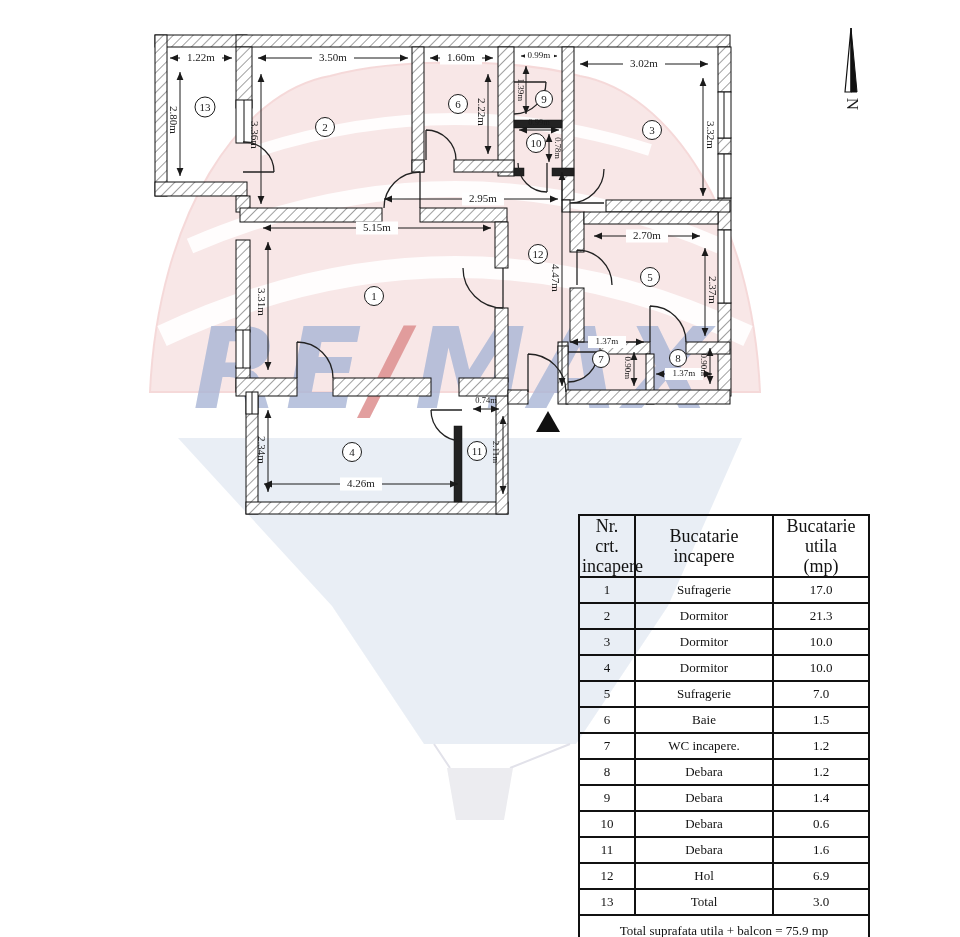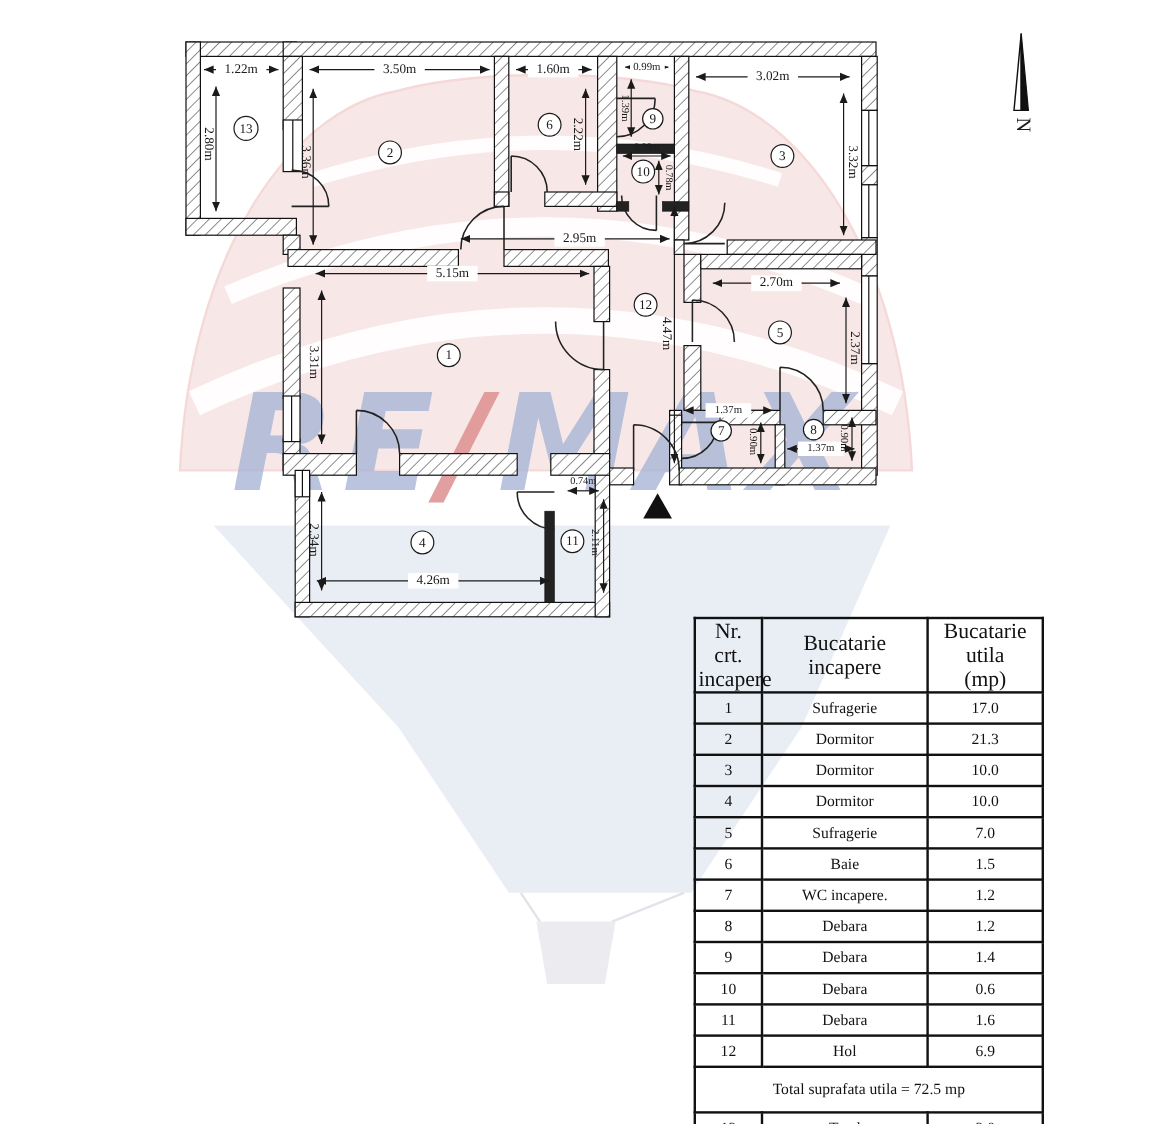--- a/index.html
+++ b/index.html
@@ -352,23 +352,20 @@
       <tr>
           <td>11</td>
           <td>Debara</td>
           <td>1.6</td>
         </tr>
       <tr>
           <td>12</td>
           <td>Hol</td>
           <td>6.9</td>
         </tr>
-      <tr class="totalrow">
-        <td colspan="3">Total suprafata utila = 72.5 mp</td>
-      </tr>
       <tr>
         <td>13</td>
         <td>Total</td>
         <td>3.0</td>
       </tr>
       <tr class="totalrow2">
         <td colspan="3">Total suprafata utila + balcon = 75.9 mp</td>
       </tr>
 
     </tbody>

